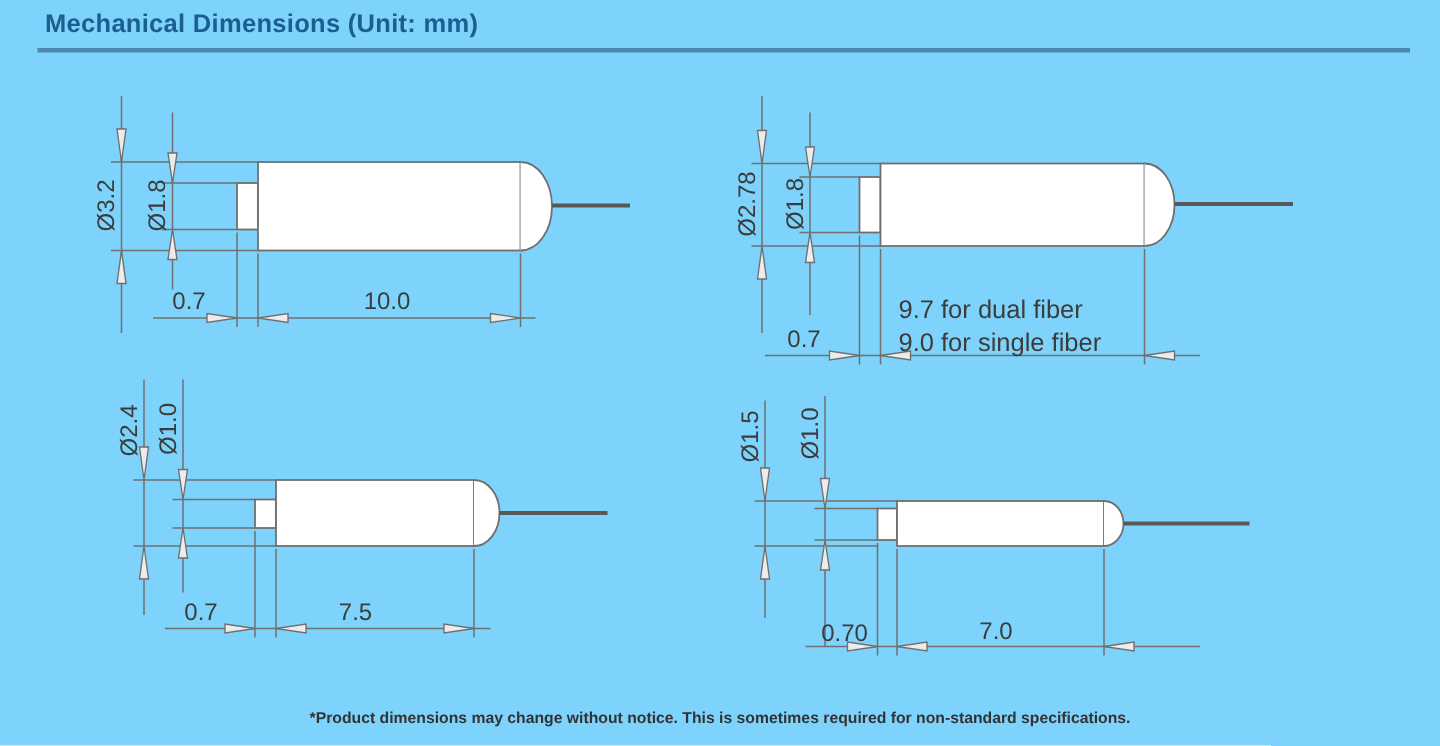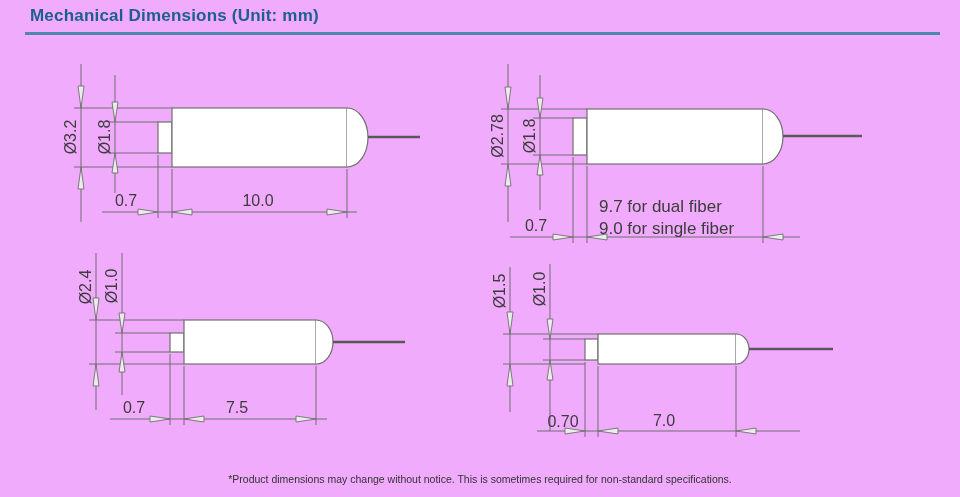--- a/index.html
+++ b/index.html
@@ -1,22 +1,22 @@
 <!DOCTYPE html>
 <html><head>
 <meta charset="utf-8">
 <style>
   html,body{margin:0;padding:0;background:#fff;}
-  #page{position:relative;width:960px;height:497px;background:#f0abfc;overflow:hidden;
+  #page{position:relative;width:960px;height:497px;background:#7dd3fc;overflow:hidden;
         font-family:"Liberation Sans",sans-serif;}
   .page-title{position:absolute;left:30px;top:6px;font-size:17px;font-weight:bold;
         color:#1c5f8f;letter-spacing:.2px;}
   .title-rule{position:absolute;left:25px;top:32px;width:915px;height:3px;background:#4d87ad;}
   .footnote{position:absolute;left:0;top:473px;width:960px;text-align:center;
-        font-size:10.5px;font-weight:400;color:#333333;}
+        font-size:10.5px;font-weight:700;color:#333333;}
   svg{position:absolute;left:0;top:0;}
   .ln{stroke:#6f6f6f;stroke-width:1;fill:none;}
   .shape{stroke:#6f6f6f;stroke-width:1.2;fill:#ffffff;}
   .fiber{stroke:#585858;stroke-width:2.6;}
   .arr{fill:#ececec;stroke:#6f6f6f;stroke-width:0.9;stroke-linejoin:miter;}
   .dimtext{font-family:"Liberation Sans",sans-serif;font-size:16px;fill:#3c3c3c;}
   .dimtext-lg{font-size:17px;}
 </style>
 </head>
 <body>

